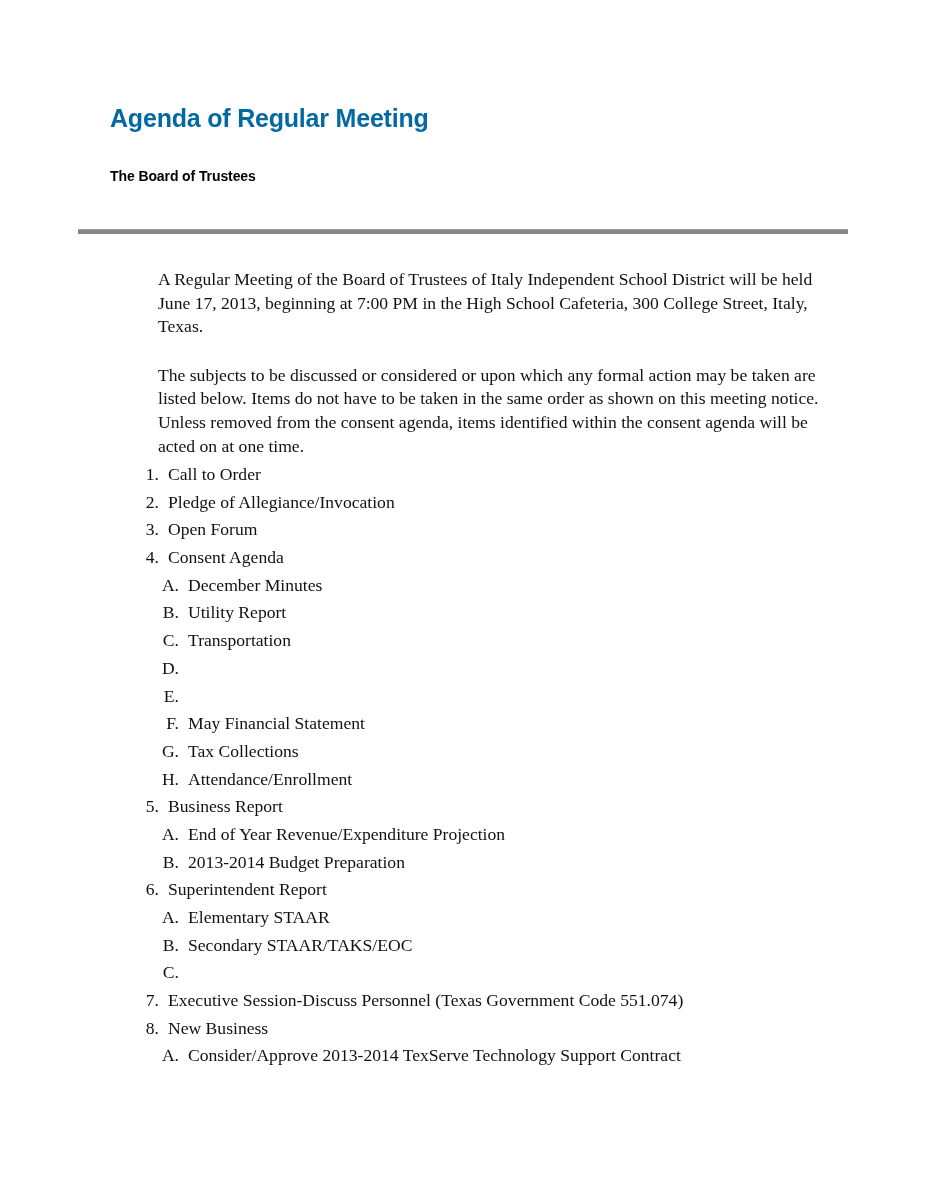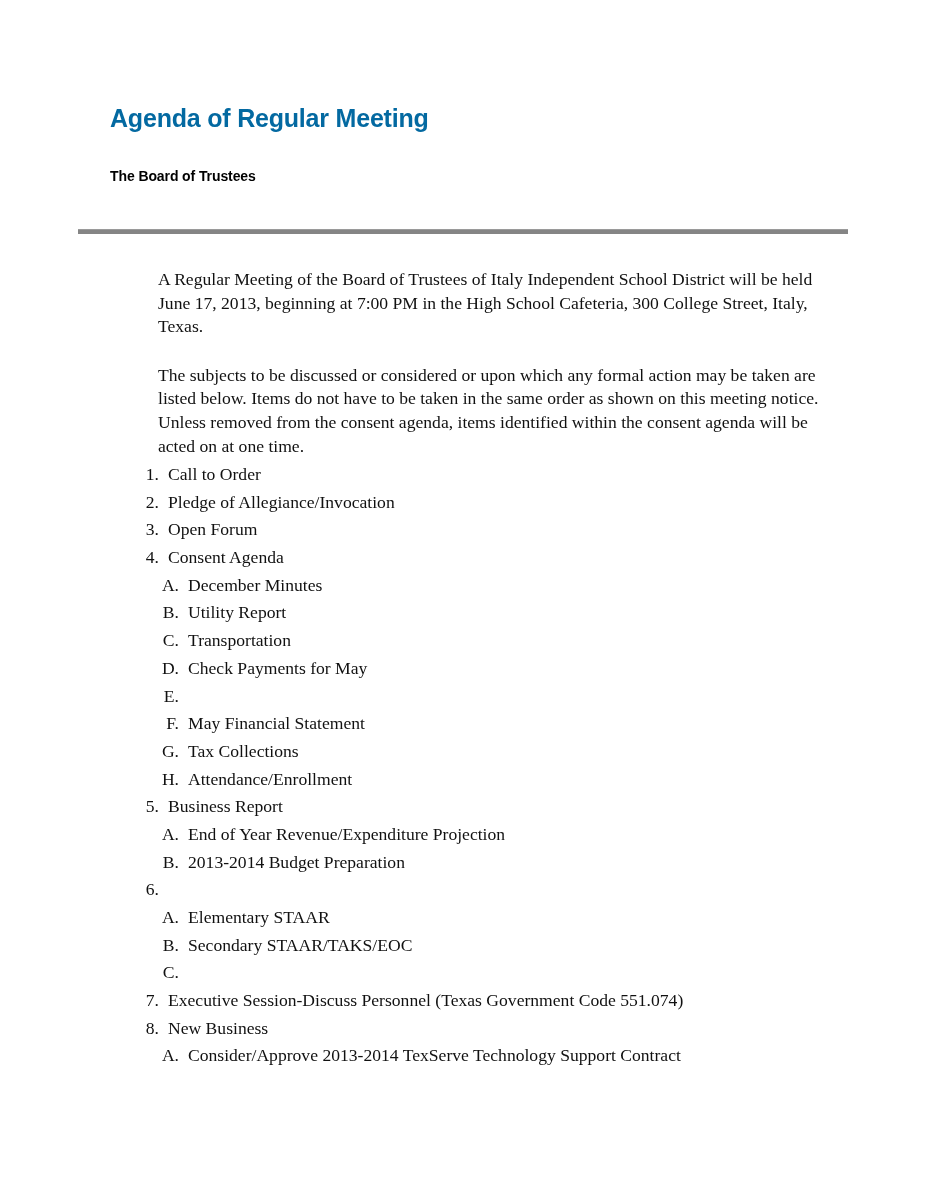--- a/index.html
+++ b/index.html
@@ -159,21 +159,20 @@
       <div class="agenda-row level-2">
         <span class="marker">B.</span>
         <span class="label">Utility Report</span>
       </div>
       <div class="agenda-row level-2">
         <span class="marker">C.</span>
         <span class="label">Transportation</span>
       </div>
       <div class="agenda-row level-2">
         <span class="marker">D.</span>
-        <span class="label">Check Payments for May</span>
       </div>
       <div class="agenda-row level-2">
         <span class="marker">E.</span>
       </div>
       <div class="agenda-row level-2">
         <span class="marker">F.</span>
         <span class="label">May Financial Statement</span>
       </div>
       <div class="agenda-row level-2">
         <span class="marker">G.</span>
@@ -190,20 +189,21 @@
       <div class="agenda-row level-2">
         <span class="marker">A.</span>
         <span class="label">End of Year Revenue/Expenditure Projection</span>
       </div>
       <div class="agenda-row level-2">
         <span class="marker">B.</span>
         <span class="label">2013-2014 Budget Preparation</span>
       </div>
       <div class="agenda-row level-1">
         <span class="marker">6.</span>
+        <span class="label">Superintendent Report</span>
       </div>
       <div class="agenda-row level-2">
         <span class="marker">A.</span>
         <span class="label">Elementary STAAR</span>
       </div>
       <div class="agenda-row level-2">
         <span class="marker">B.</span>
         <span class="label">Secondary STAAR/TAKS/EOC</span>
       </div>
       <div class="agenda-row level-2">

